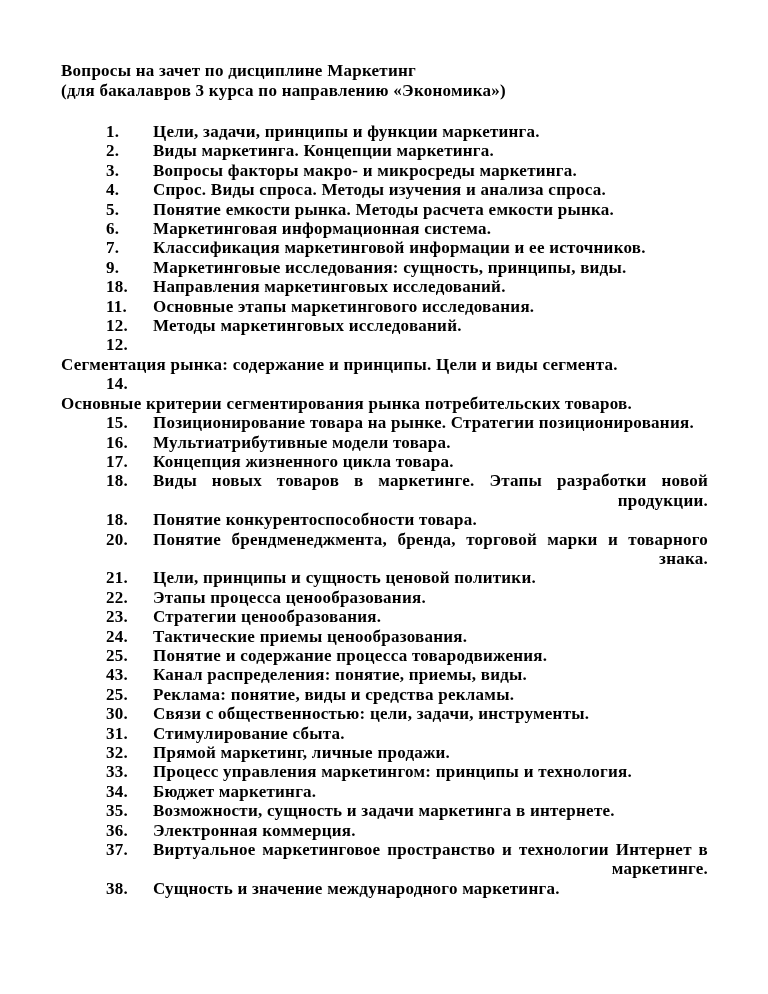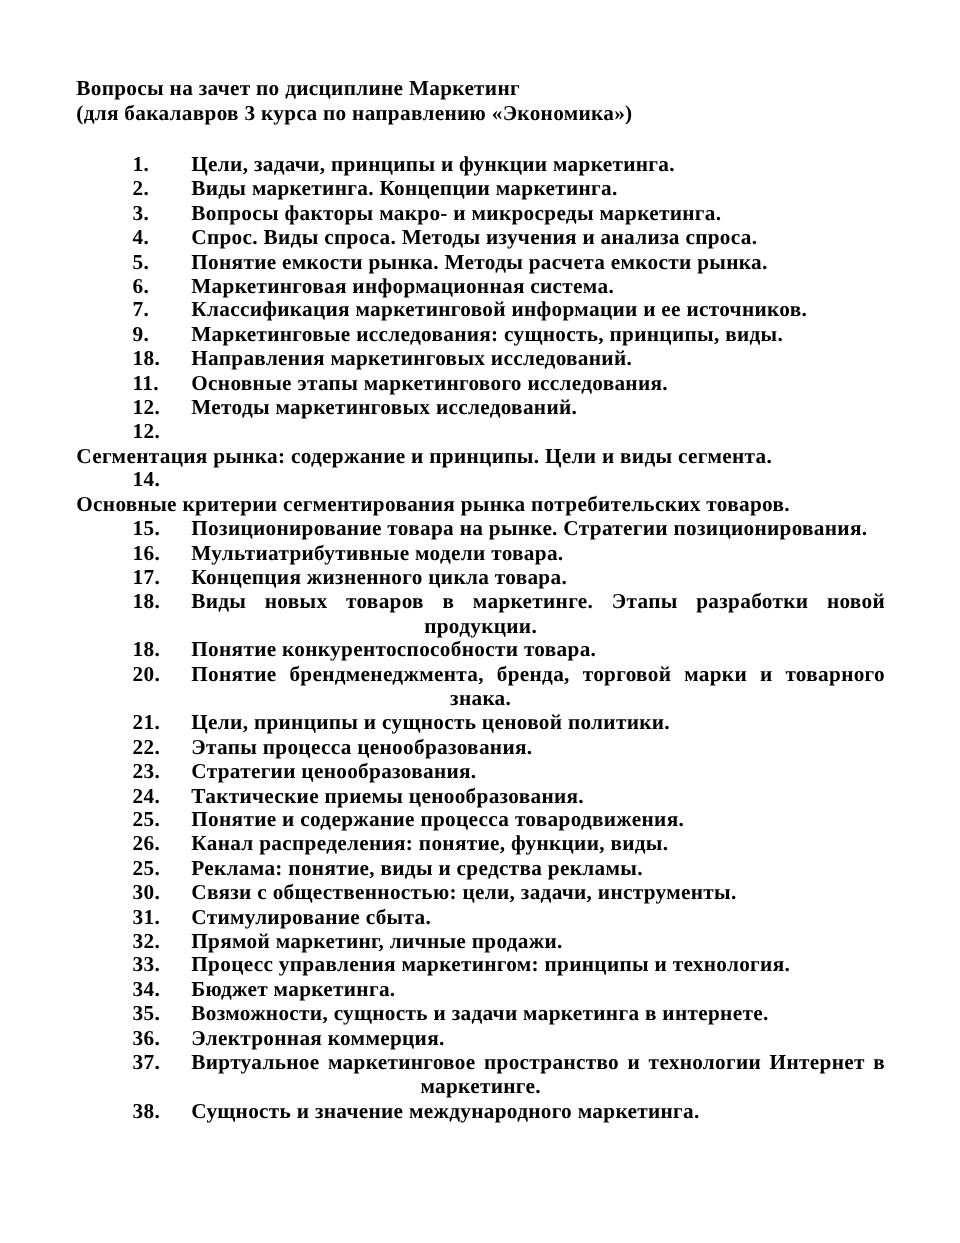--- a/index.html
+++ b/index.html
@@ -44,21 +44,21 @@
   .item .t.nowrap { white-space: nowrap; }
   
   .line1 { display: flex; }
   .line1 .num { flex: 0 0 47px; }
   .line1 .t {
     flex: 1 1 auto;
     text-align: justify;
     text-align-last: justify;
     white-space: nowrap;
   }
-  .line2 { text-align: center; }
+  .line2 { text-align: right; }
 </style>
 </head>
 <body>
 
 <div class="page">
   <div class="title">
     <div>Вопросы на зачет по дисциплине Маркетинг</div>
     <div>(для бакалавров 3 курса по направлению «Экономика»)</div>
   </div>
   <ol class="qlist" id="qlist">
@@ -91,21 +91,21 @@
           <span class="num">20.</span>
           <span class="t">Понятие брендменеджмента, бренда, торговой марки и товарного</span>
         </div>
         <div class="line2">знака.</div>
       </li>
       <li class="item"><span class="num">21.</span><span class="t nowrap">Цели, принципы и сущность ценовой политики.</span></li>
       <li class="item"><span class="num">22.</span><span class="t nowrap">Этапы процесса ценообразования.</span></li>
       <li class="item"><span class="num">23.</span><span class="t nowrap">Стратегии ценообразования.</span></li>
       <li class="item"><span class="num">24.</span><span class="t nowrap">Тактические приемы ценообразования.</span></li>
       <li class="item"><span class="num">25.</span><span class="t nowrap">Понятие и содержание процесса товародвижения.</span></li>
-      <li class="item"><span class="num">26.</span><span class="t nowrap">Канал распределения: понятие, функции, виды.</span></li>
+      <li class="item"><span class="num">43.</span><span class="t nowrap">Канал распределения: понятие, приемы, виды.</span></li>
       <li class="item"><span class="num">25.</span><span class="t nowrap">Реклама: понятие, виды и средства рекламы.</span></li>
       <li class="item"><span class="num">30.</span><span class="t nowrap">Связи с общественностью: цели, задачи, инструменты.</span></li>
       <li class="item"><span class="num">31.</span><span class="t nowrap">Стимулирование сбыта.</span></li>
       <li class="item"><span class="num">32.</span><span class="t nowrap">Прямой маркетинг, личные продажи.</span></li>
       <li class="item"><span class="num">33.</span><span class="t nowrap">Процесс управления маркетингом: принципы и технология.</span></li>
       <li class="item"><span class="num">34.</span><span class="t nowrap">Бюджет маркетинга.</span></li>
       <li class="item"><span class="num">35.</span><span class="t nowrap">Возможности, сущность и задачи маркетинга в интернете.</span></li>
       <li class="item"><span class="num">36.</span><span class="t nowrap">Электронная коммерция.</span></li>
       <li class="item">
         <div class="line1">

